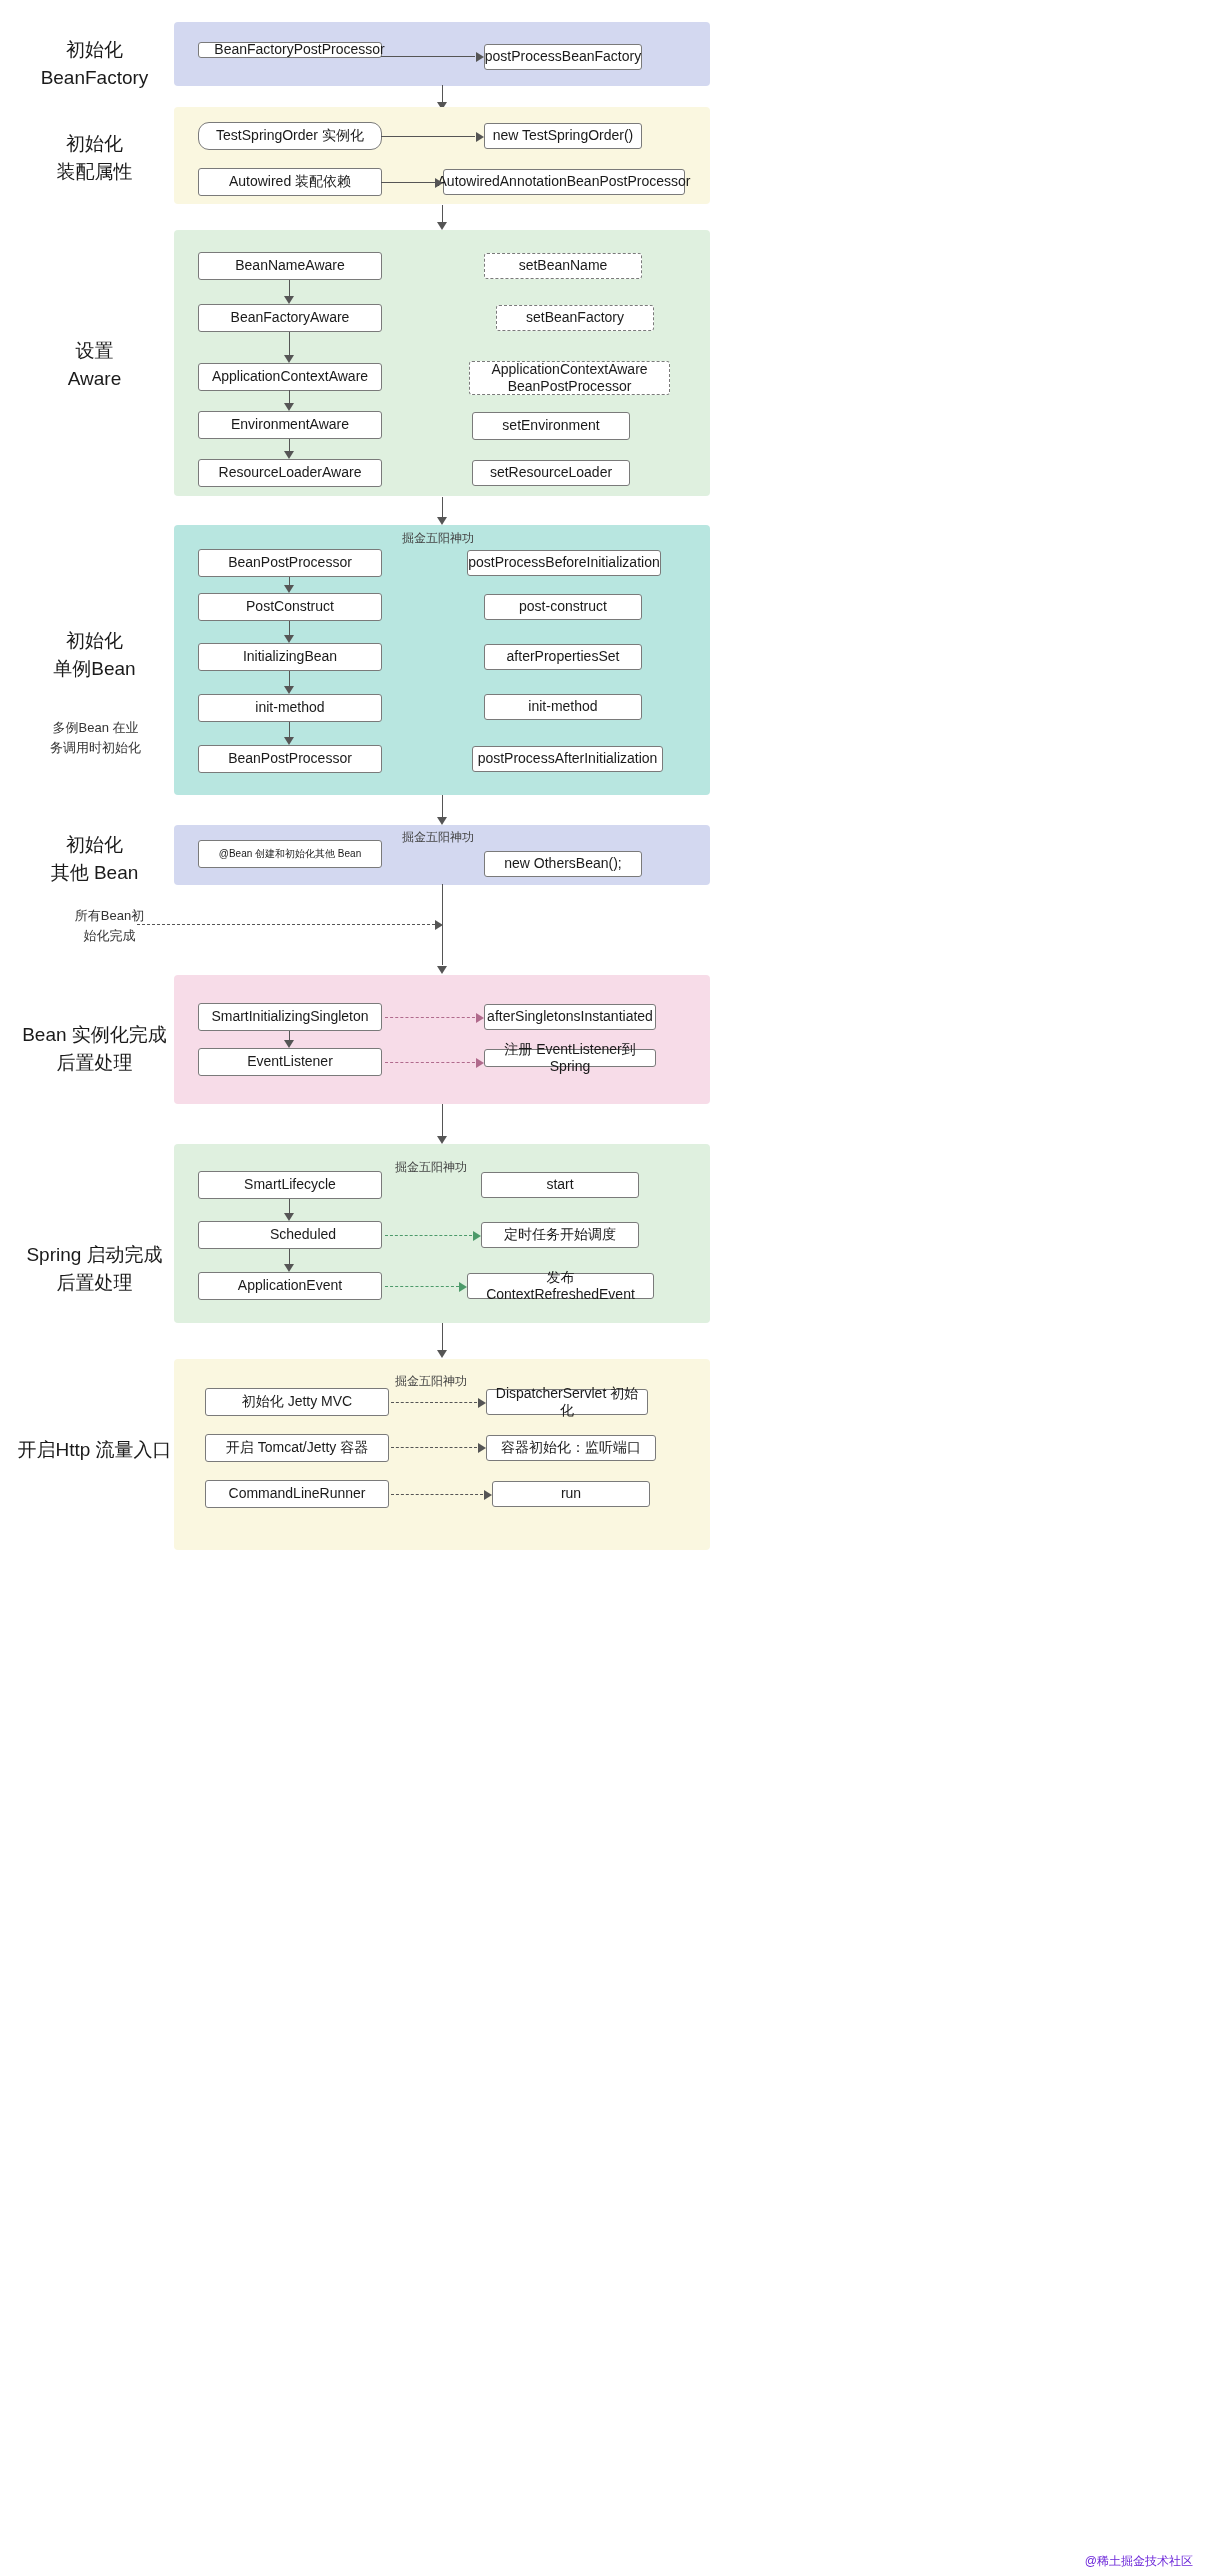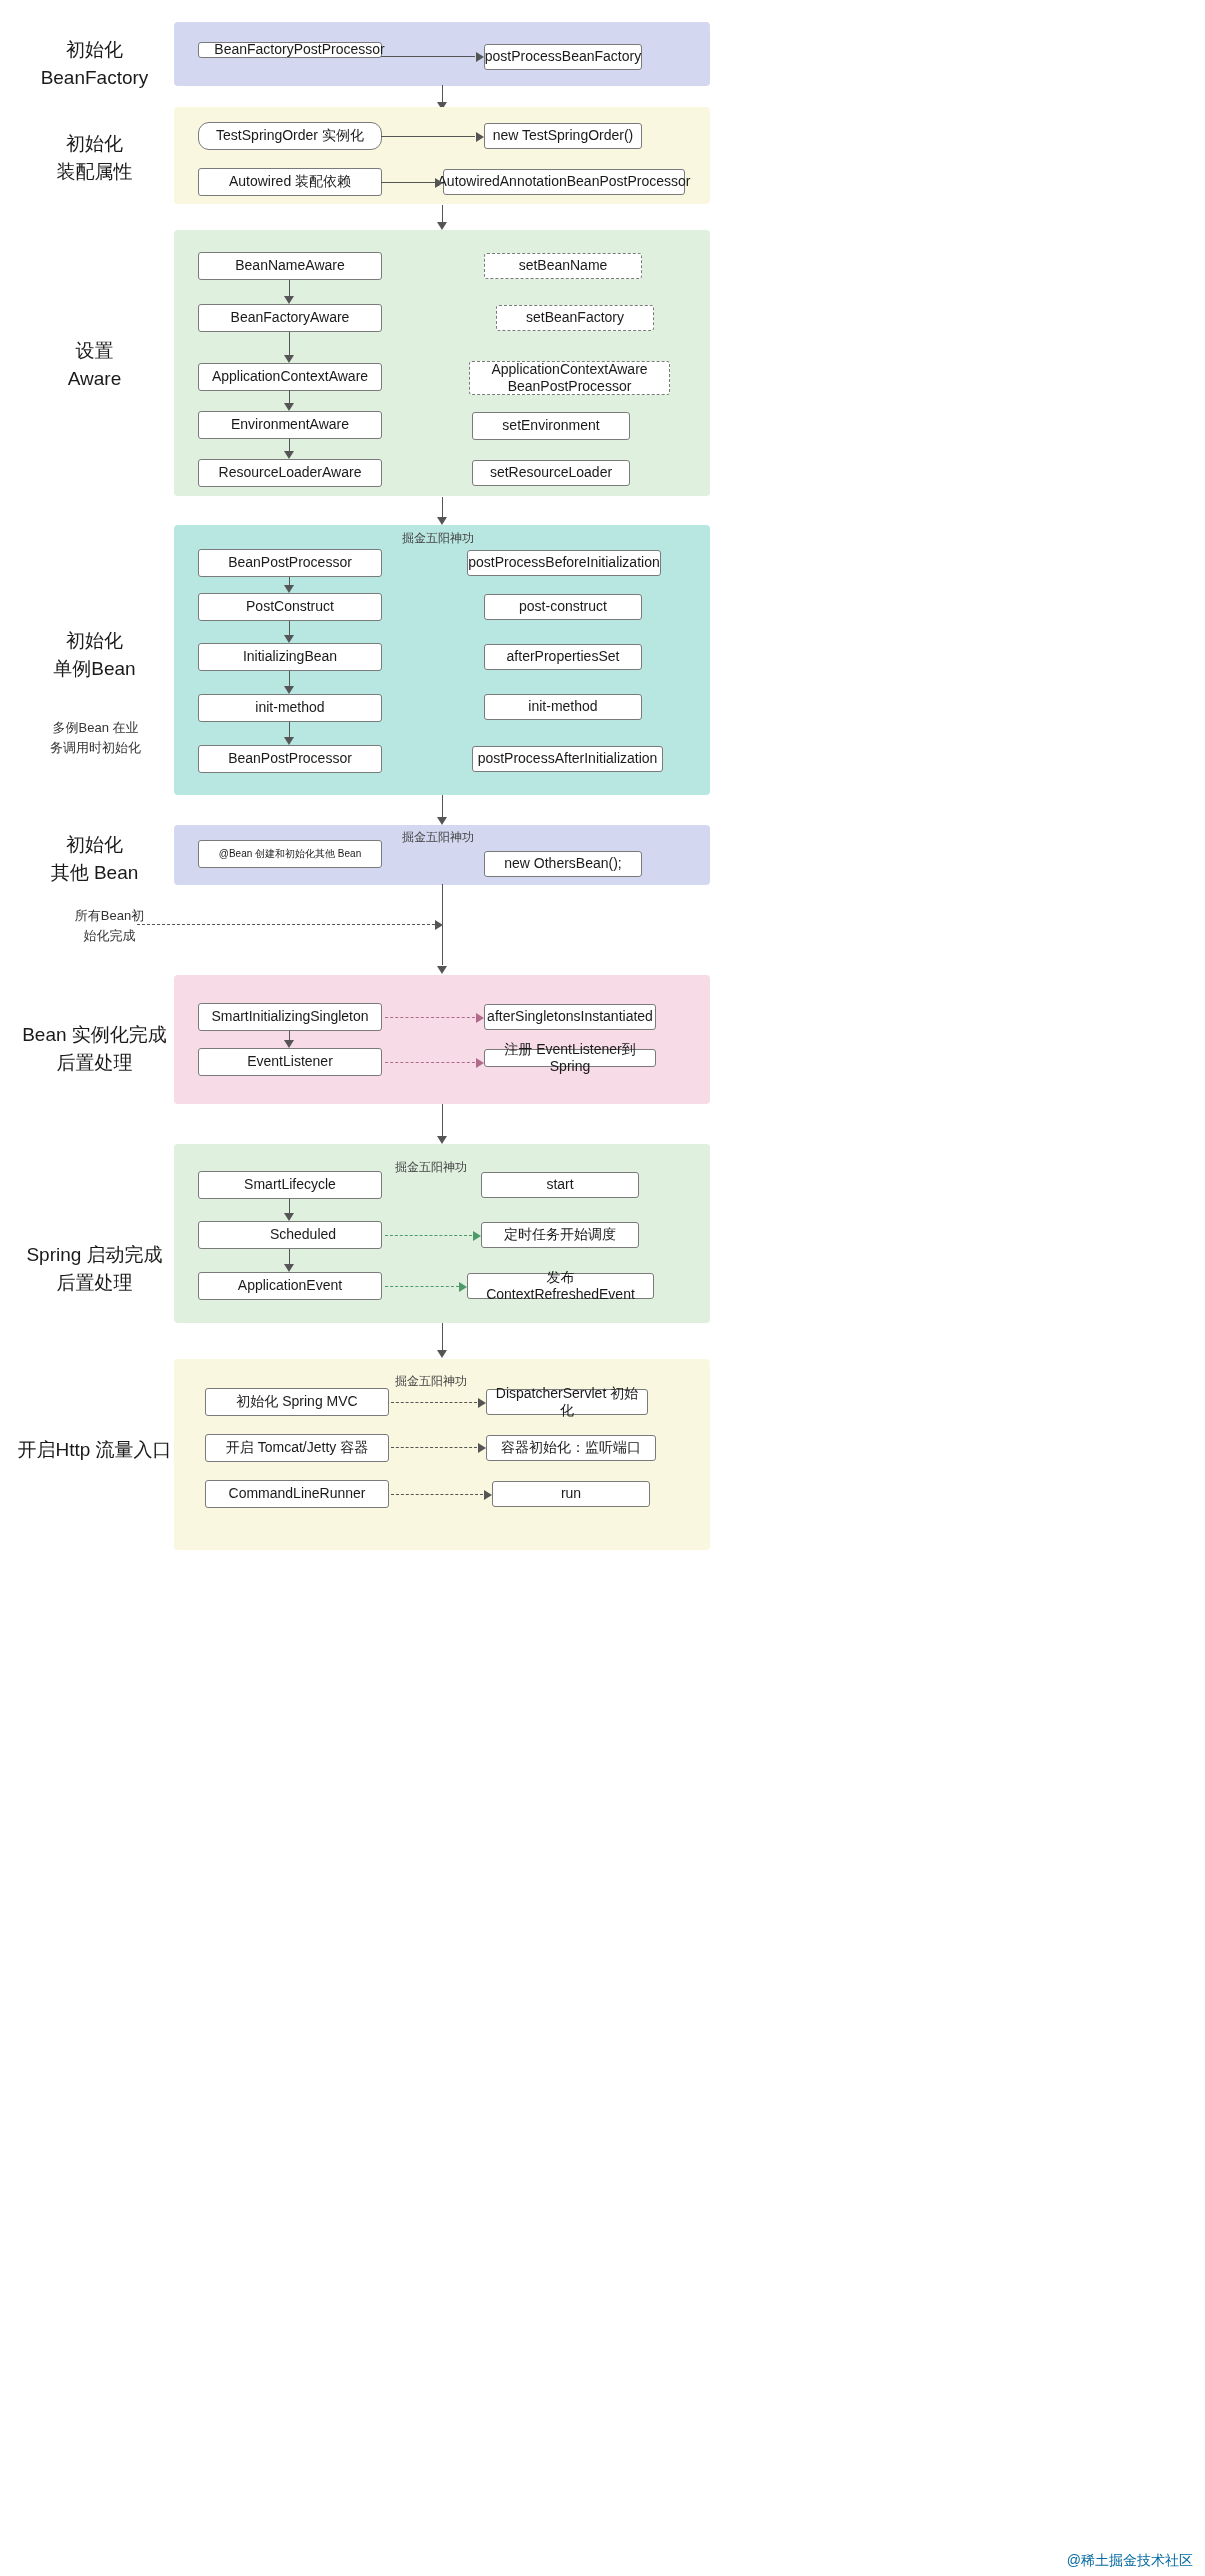--- a/index.html
+++ b/index.html
@@ -82,22 +82,22 @@
   .arrow-right.pink{border-left-color:#b06a8c;}
 
   .note{
     position:absolute;
     font-size:12px;
     color:#444;
   }
   .watermark{
     position:absolute;
     right:12px;bottom:6px;
-    font-size:14px;
-    color:#0369a1;
+    font-size:12px;
+    color:#6d28d9;
   }
 </style>
 </head>
 <body>
 
 <div class="canvas">
 
   <div class="panel" style="left:174px;top:22px;width:536px;height:64px;background:#d3d8f0;"></div>
   <div class="stage-label" style="left:20px;top:36px;width:149px;">初始化
 BeanFactory</div>
@@ -247,21 +247,21 @@
   <div class="hline dashg" style="left:385px;top:1286px;width:74px;"></div>
   <div class="arrow-right green" style="left:459px;top:1282px;"></div>
 
   <div class="vline" style="left:442px;top:1323px;height:27px;"></div>
   <div class="arrow-down" style="left:437px;top:1350px;"></div>
 
   <div class="panel" style="left:174px;top:1359px;width:536px;height:191px;background:#faf7e0;"></div>
   <div class="stage-label" style="left:5px;top:1436px;width:179px;">开启Http 流量入口</div>
   <div class="note" style="left:395px;top:1373px;">掘金五阳神功</div>
 
-  <div class="node" style="left:205px;top:1388px;width:184px;height:28px;">初始化 Spring MVC</div>
+  <div class="node" style="left:205px;top:1388px;width:184px;height:28px;">初始化 Jetty MVC</div>
   <div class="node" style="left:205px;top:1434px;width:184px;height:28px;">开启 Tomcat/Jetty  容器</div>
   <div class="node" style="left:205px;top:1480px;width:184px;height:28px;">CommandLineRunner</div>
 
   <div class="node" style="left:486px;top:1389px;width:162px;height:26px;">DispatcherServlet 初始化</div>
   <div class="node" style="left:486px;top:1435px;width:170px;height:26px;">容器初始化：监听端口</div>
   <div class="node" style="left:492px;top:1481px;width:158px;height:26px;">run</div>
 
   <div class="hline dash" style="left:391px;top:1402px;width:86px;"></div>
   <div class="arrow-right" style="left:478px;top:1398px;"></div>
   <div class="hline dash" style="left:391px;top:1447px;width:86px;"></div>

